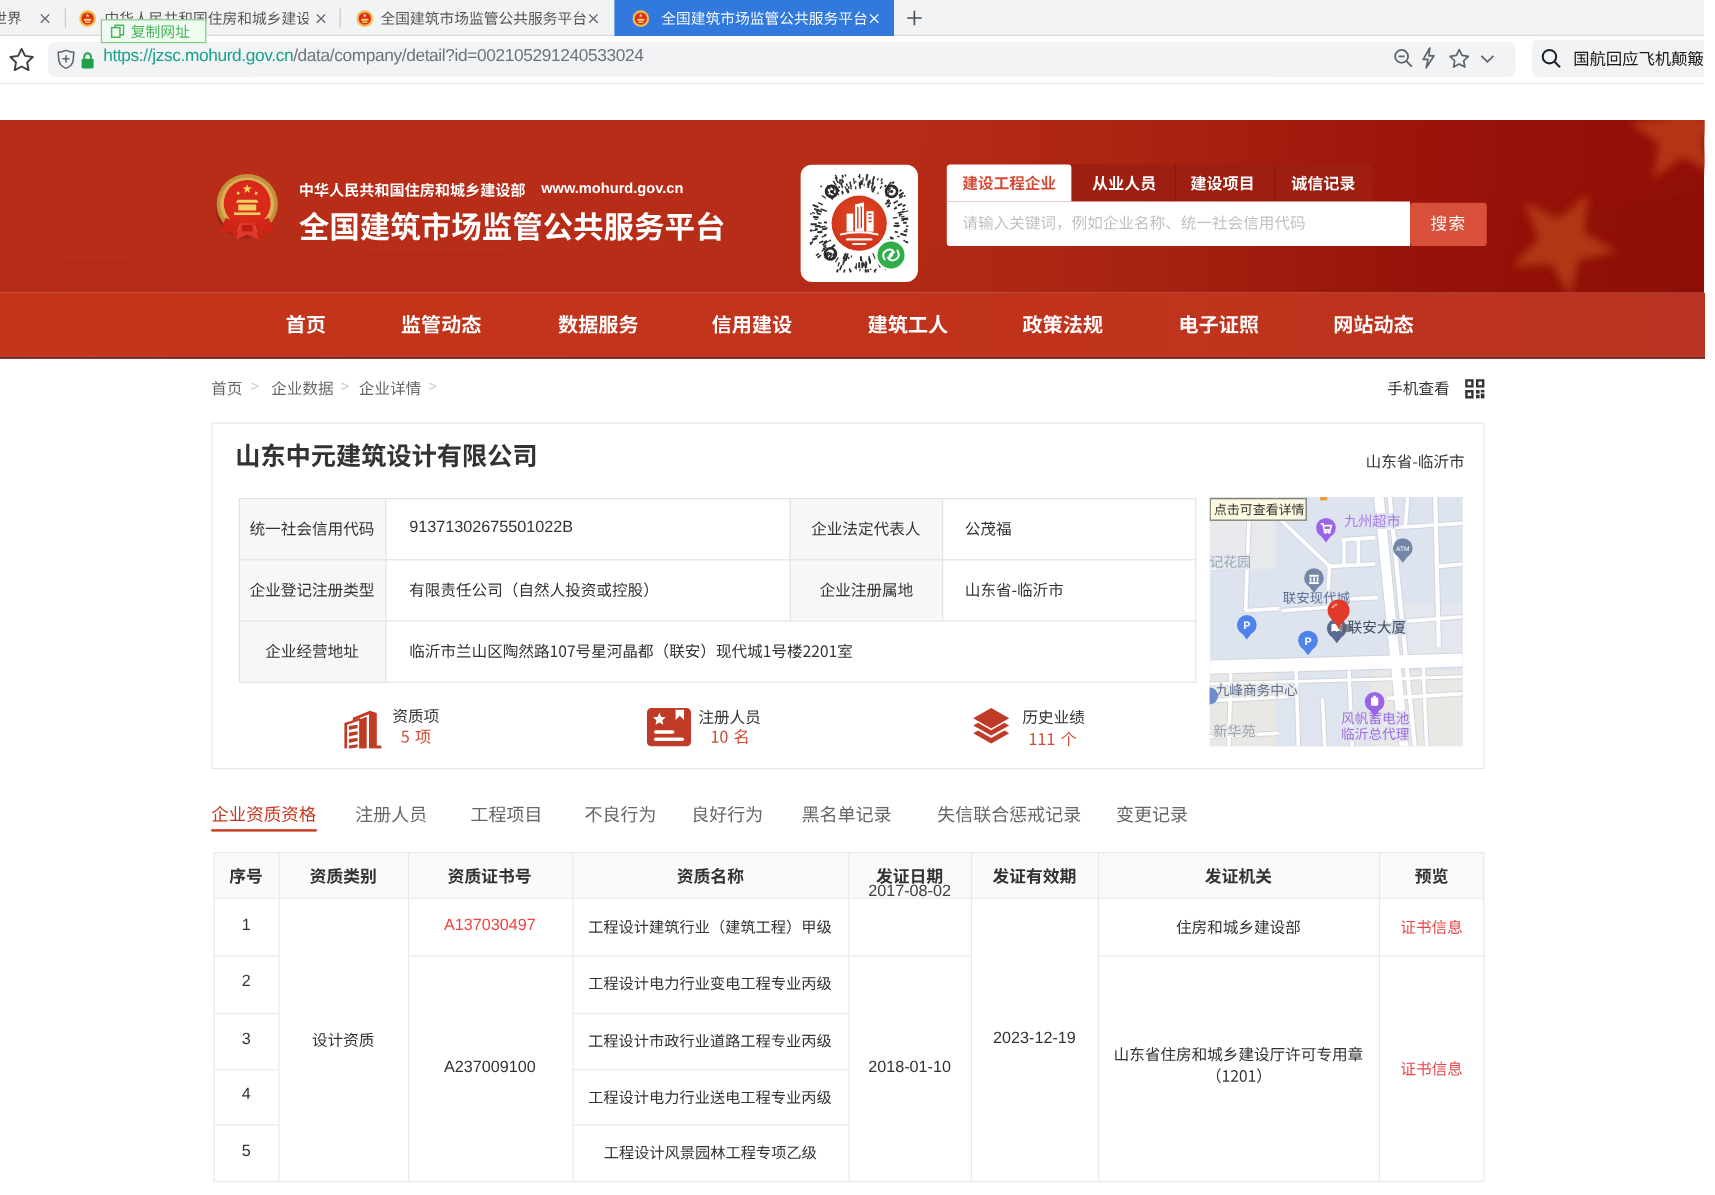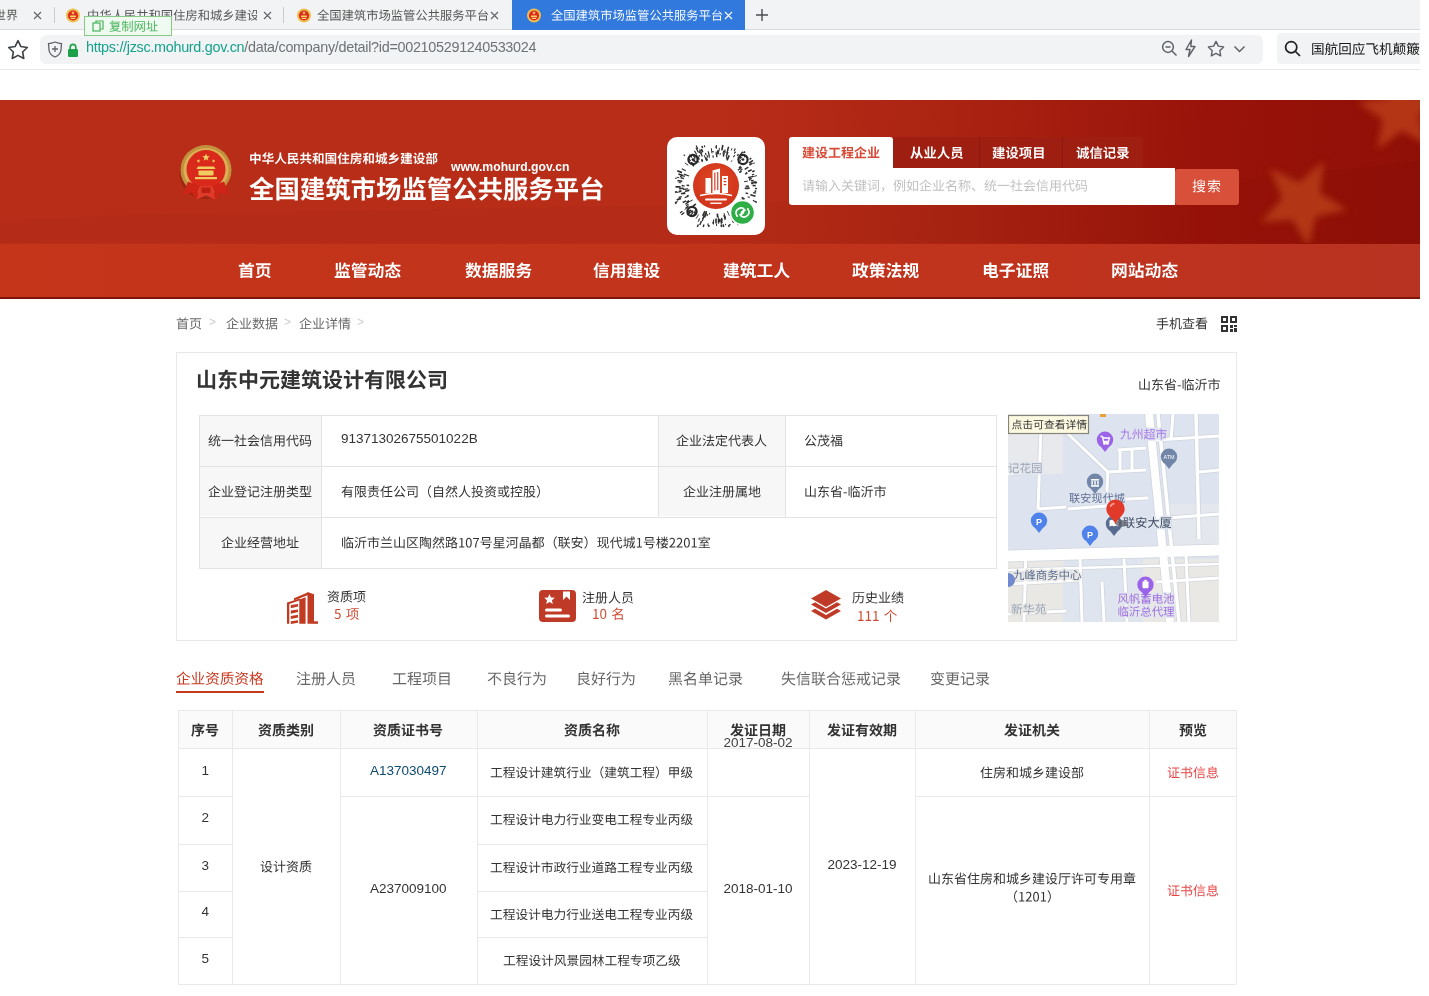--- a/index.html
+++ b/index.html
@@ -494,21 +494,21 @@
           <use href="#g45" x="8000"></use>
           <use href="#g42" x="9000"></use>
           <use href="#g46" x="10000"></use>
           <use href="#g47" x="11000"></use>
           <use href="#g48" x="12000"></use>
           <use href="#g49" x="13000"></use>
           <use href="#g50" x="14000"></use>
         </g>
       </svg>
     </div>
-    <div class="a" style="left:451.0px;top:160px;height:17.1px;line-height:17.1px;font:bold 12.2px 'Liberation Sans',sans-serif;color:#fff;white-space:nowrap">www.mohurd.gov.cn</div>
+    <div class="a" style="left:451.0px;top:150.0px;height:17.1px;line-height:17.1px;font:bold 12.2px 'Liberation Sans',sans-serif;color:#fff;white-space:nowrap">www.mohurd.gov.cn</div>
     <div class="a" style="left:248.5px;top:176.1px">
       <svg class="zh " width="355.6" height="25.4" viewBox="0 -880 14000 1000" style="width:355.6px;height:25.4px">
         <g fill="#fff" transform="scale(1,-1)">
           <use href="#g51" x="0"></use>
           <use href="#g43" x="1000"></use>
           <use href="#g48" x="2000"></use>
           <use href="#g52" x="3000"></use>
           <use href="#g53" x="4000"></use>
           <use href="#g54" x="5000"></use>
           <use href="#g55" x="6000"></use>
@@ -1711,21 +1711,21 @@
     <div class="a" style="left:259.8px;top:859.7px">
       <svg class="zh " width="52.0" height="13.0" viewBox="0 -880 4000 1000" style="width:52.0px;height:13.0px">
         <g fill="#333" transform="scale(1,-1)">
           <use href="#g14" x="0"></use>
           <use href="#g249" x="1000"></use>
           <use href="#g157" x="2000"></use>
           <use href="#g184" x="3000"></use>
         </g>
       </svg>
     </div>
-    <div class="a" style="left:408.2px;top:762.8px;height:18.9px;line-height:18.9px;font:13.5px 'Liberation Sans',sans-serif;color:#0c4a6e;transform:translateX(-50%);white-space:nowrap">A137030497</div>
+    <div class="a" style="left:408.2px;top:762.8px;height:18.9px;line-height:18.9px;font:13.5px 'Liberation Sans',sans-serif;color:#ef4444;transform:translateX(-50%);white-space:nowrap">A137030497</div>
     <div class="a" style="left:408.2px;top:880.8px;height:18.9px;line-height:18.9px;font:13.5px 'Liberation Sans',sans-serif;color:#333;transform:translateX(-50%);white-space:nowrap">A237009100</div>
     <div class="a" style="left:490.2px;top:765.9px">
       <svg class="zh " width="203.2" height="12.7" viewBox="0 -880 16000 1000" style="width:203.2px;height:12.7px">
         <g fill="#333" transform="scale(1,-1)">
           <use href="#g215" x="0"></use>
           <use href="#g216" x="1000"></use>
           <use href="#g14" x="2000"></use>
           <use href="#g249" x="3000"></use>
           <use href="#g13" x="4000"></use>
           <use href="#g16" x="5000"></use>

